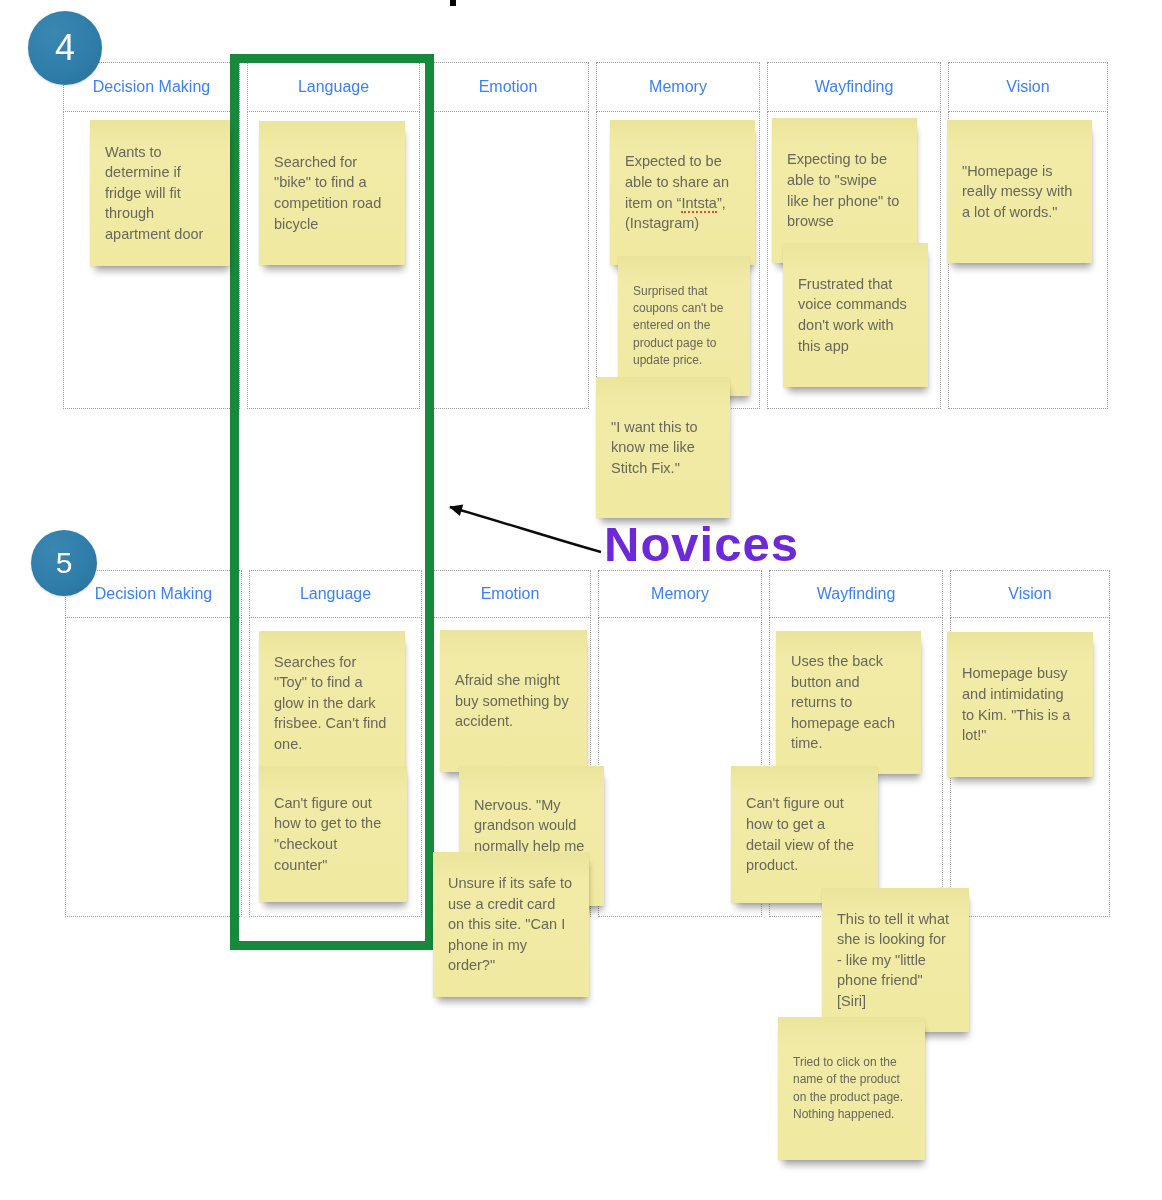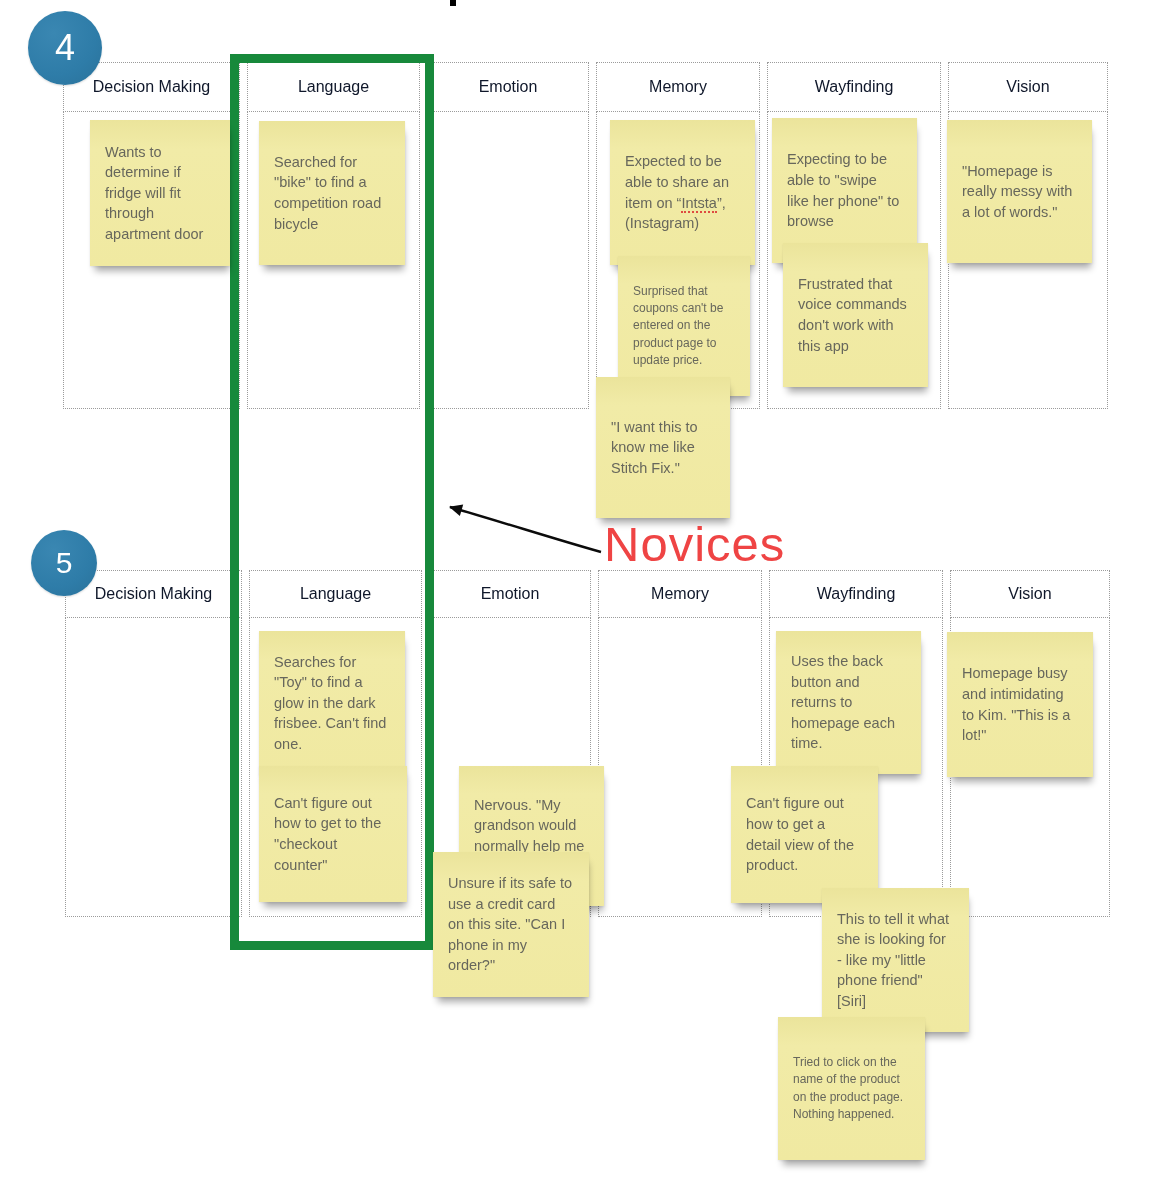--- a/index.html
+++ b/index.html
@@ -9,21 +9,21 @@
   }
   
   .top-fragment{position:absolute;left:450px;top:0;width:6px;height:6px;background:#000;}
 
   
   .affinity-table{position:absolute;display:grid;
     grid-template-columns:177px 173px 162px 164px 174px 160px;column-gap:7px;z-index:1;}
   .t4{left:63px;top:62px;grid-template-rows:50px 297px;}
   .t5{left:65px;top:570px;grid-template-rows:48px 299px;}
   .hcell{border:1px dotted #9b9b9b;display:flex;align-items:center;justify-content:center;
-    color:#0f172a;font-size:16px;white-space:nowrap;overflow:hidden;}
+    color:#3b82f6;font-size:16px;white-space:nowrap;overflow:hidden;}
   .bcell{border:1px dotted #9b9b9b;border-top:none;}
 
   
   .highlight-box{position:absolute;left:230px;top:54px;width:204px;height:896px;
     border:9px solid #17893b;box-sizing:border-box;z-index:3;background:transparent;}
 
   
   .badge{position:absolute;border-radius:50%;
     background:radial-gradient(circle at 35% 30%,#3a87b2,#2e7ca8 60%,#2a7199);
     color:#fff;display:flex;align-items:center;justify-content:center;z-index:5;
@@ -36,21 +36,21 @@
     background:linear-gradient(180deg,#ebe49b 0%,#f1eba7 20%,#f0e9a1 100%);
     color:#67675c;font-size:14.5px;line-height:1.42;
     display:flex;flex-direction:column;justify-content:center;
     padding:10px 15px;z-index:4;
     box-shadow:2px 8px 7px -3px rgba(0,0,0,0.33),0 1px 2px rgba(0,0,0,0.08);}
   .note.small{font-size:12px;line-height:1.45;}
   .squiggle{border-bottom:2px dotted #de4b41;}
 
   
   .annotation-label{position:absolute;left:604px;top:516px;z-index:6;
-    color:#ef4444;font-size:49px;letter-spacing:1px;font-weight:400;}
+    color:#6d28d9;font-size:49px;letter-spacing:1px;font-weight:700;}
   .arrow-layer{position:absolute;left:0;top:0;width:1162px;height:1200px;z-index:6;pointer-events:none;}
 </style>
 </head>
 <body>
 
 <div class="board">
 
   <div class="top-fragment"></div>
 
   <div class="affinity-table t4">
@@ -112,20 +112,23 @@
   <div class="note" style="left:947px;top:120px;width:145px;height:143px">
     <span>"Homepage is really messy with a lot of words."</span>
   </div>
 
   <div class="note" style="left:259px;top:631px;width:146px;height:144px">
     <span>Searches for "Toy" to find a glow in the dark frisbee. Can't find one.</span>
   </div>
   <div class="note" style="left:259px;top:766px;width:148px;height:136px">
     <span>Can't figure out how to get to the "checkout counter"</span>
   </div>
+  <div class="note" style="left:440px;top:630px;width:147px;height:142px">
+    <span>Afraid she might buy something by accident.</span>
+  </div>
   <div class="note" style="left:459px;top:766px;width:145px;height:140px">
     <span>Nervous. "My grandson would normally help me with this."</span>
   </div>
   <div class="note" style="left:433px;top:852px;width:156px;height:145px">
     <span>Unsure if its safe to use a credit card on this site. "Can I phone in my order?"</span>
   </div>
   <div class="note" style="left:776px;top:631px;width:145px;height:143px">
     <span>Uses the back button and returns to homepage each time.</span>
   </div>
   <div class="note" style="left:731px;top:766px;width:147px;height:137px">

